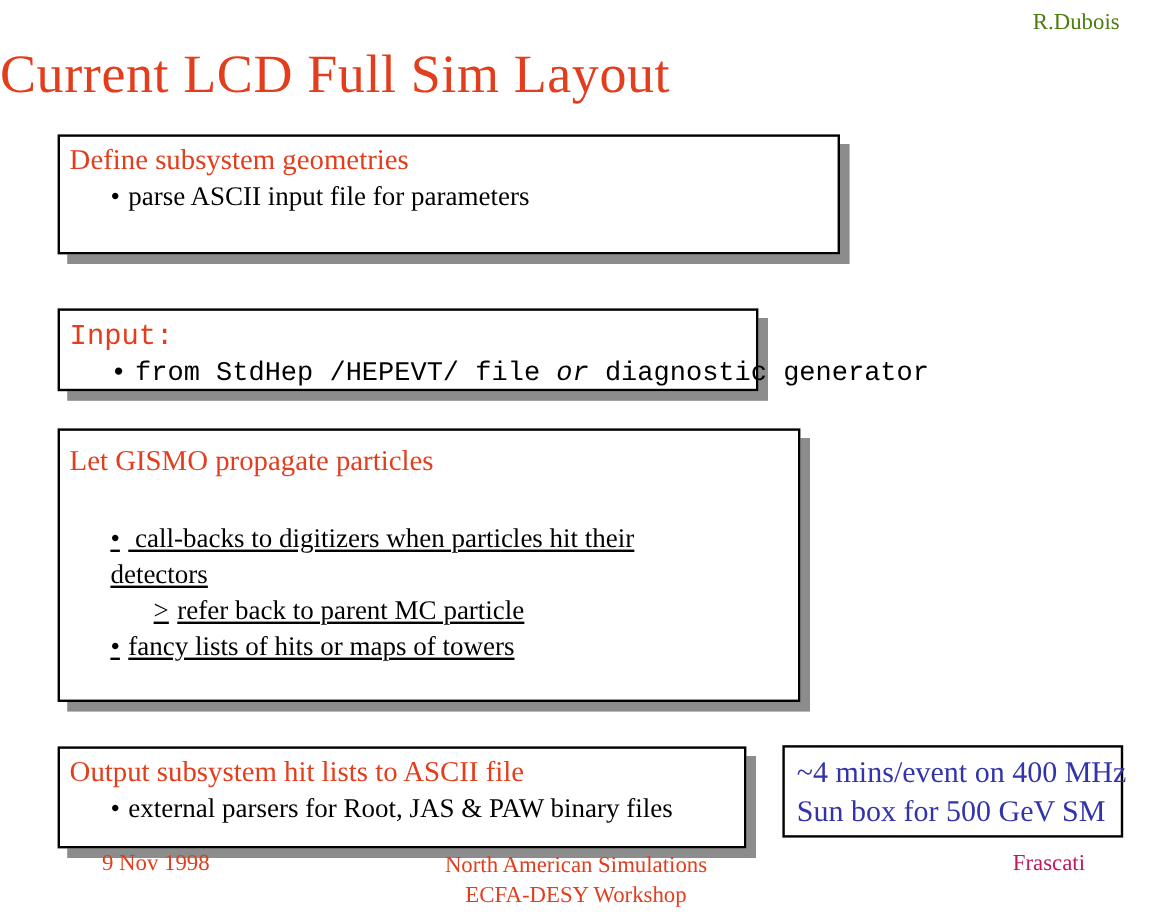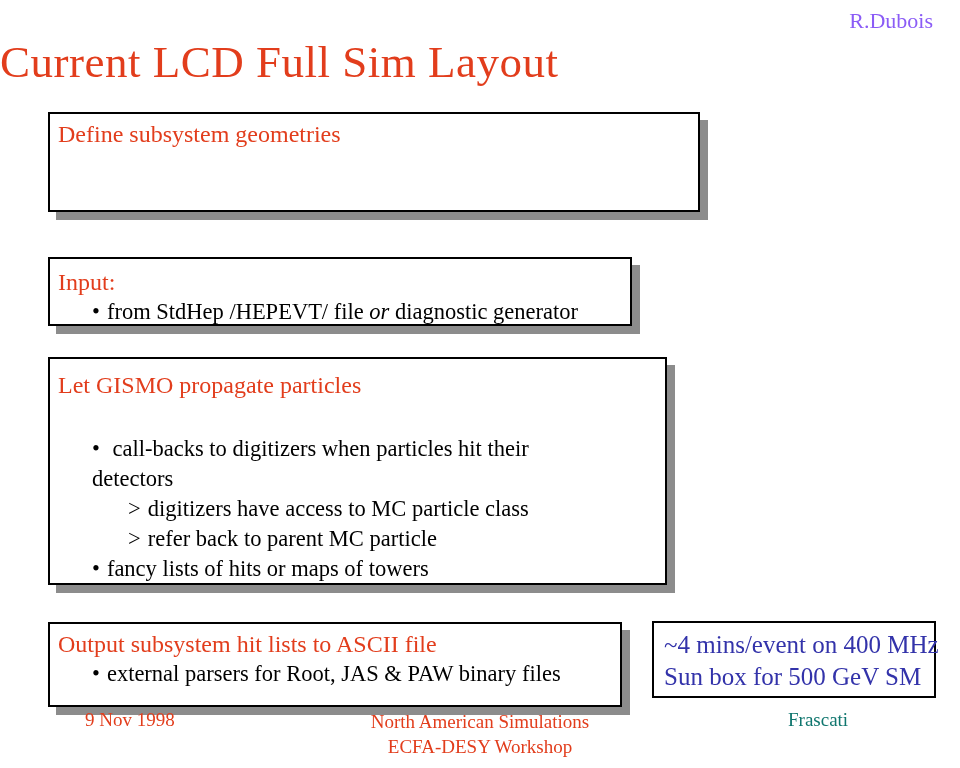--- a/index.html
+++ b/index.html
@@ -2,87 +2,87 @@
 <html><head>
 <meta charset="utf-8">
 <style>
   html,body { margin:0; padding:0; background:#ffffff; }
   .slide {
     position:relative; width:960px; height:768px; background:#ffffff;
     font-family:"Liberation Serif", serif; color:#000; overflow:hidden;
   }
   .author {
     position:absolute; top:8px; right:27px;
-    color:#8b5cf6; font-size:22px;
+    color:#4d7c0f; font-size:19px;
   }
   .title {
     position:absolute; top:36px; left:0; width:100%; margin:0;
     text-align:left; color:#e23d1c; font-size:45px; font-weight:400;
     letter-spacing:0.5px;
   }
   .box {
     position:absolute; background:#ffffff; border:2px solid #000;
     box-shadow:8px 8px 0 #8c8c8c; box-sizing:border-box;
   }
   #box1 { left:48px; top:112px; width:652px; height:100px; padding:5px 8px; }
-  #box2 { left:48px; top:257px; width:584px; height:69px;  padding:8px 8px; }
+  #box2 { left:48px; top:257px; width:584px; height:69px;  padding:8px 8px;font-family:Liberation Mono, monospace; }
   #box3 { left:48px; top:357px; width:619px; height:228px; padding:11px 8px; }
   #box4 { left:48px; top:622px; width:574px; height:85px;  padding:5px 8px; }
   .heading { color:#e23d1c; font-size:24px; line-height:30px; white-space:nowrap; }
   .line { font-size:22.5px; line-height:29px; white-space:nowrap; }
-  #box3 .line { line-height:30px; }
+  #box3 .line { line-height:30px;text-decoration:underline; }
   .indent1 { padding-left:34px; }
   .indent2 { padding-left:70px; }
   .marker { margin-right:7px; }
   .gap { height:34px; }
   em { font-style:italic; }
   .note {
     position:absolute; left:652px; top:621px; width:284px; height:77px;
     border:2px solid #000; box-sizing:border-box;
     color:#3333aa; font-size:25px; line-height:32px; padding:6px 10px;
     white-space:nowrap;
   }
   .footer-date { position:absolute; left:85px;  top:709px; color:#e23d1c; font-size:19px; }
   .footer-center {
     position:absolute; left:0; top:709px; width:100%; text-align:center;
     color:#e23d1c; font-size:19px; line-height:25px;
   }
-  .footer-loc { position:absolute; left:788px; top:709px; color:#0f766e; font-size:19px; }
+  .footer-loc { position:absolute; left:844px; top:709px; color:#be185d; font-size:19px; }
 </style>
 </head>
 <body>
 
 <div class="slide">
 
   <div class="author">R.Dubois</div>
 
   <h1 class="title">Current LCD Full Sim Layout</h1>
 
   <section class="box" id="box1">
     <div class="heading">Define subsystem geometries</div>
+    <div class="line indent1">
+      <span class="marker">•</span><span>parse ASCII input file for parameters</span>
+    </div>
   </section>
 
   <section class="box" id="box2">
     <div class="heading">Input:</div>
     <div class="line indent1">
       <span class="marker">•</span><span>from StdHep /HEPEVT/ file </span><em>or</em><span> diagnostic generator</span>
     </div>
   </section>
 
   <section class="box" id="box3">
     <div class="heading">Let GISMO propagate particles</div>
     <div class="gap"></div>
     <div class="line indent1">
       <span class="marker">•</span><span> call-backs to digitizers when particles hit their</span>
     </div>
     <div class="line indent1">
       <span>detectors</span>
-    </div>
-    <div class="line indent2">
-      <span class="marker">&gt;</span><span>digitizers have access to MC particle class</span>
     </div>
     <div class="line indent2">
       <span class="marker">&gt;</span><span>refer back to parent MC particle</span>
     </div>
     <div class="line indent1">
       <span class="marker">•</span><span>fancy lists of hits or maps of towers</span>
     </div>
   </section>
 
   <section class="box" id="box4">

